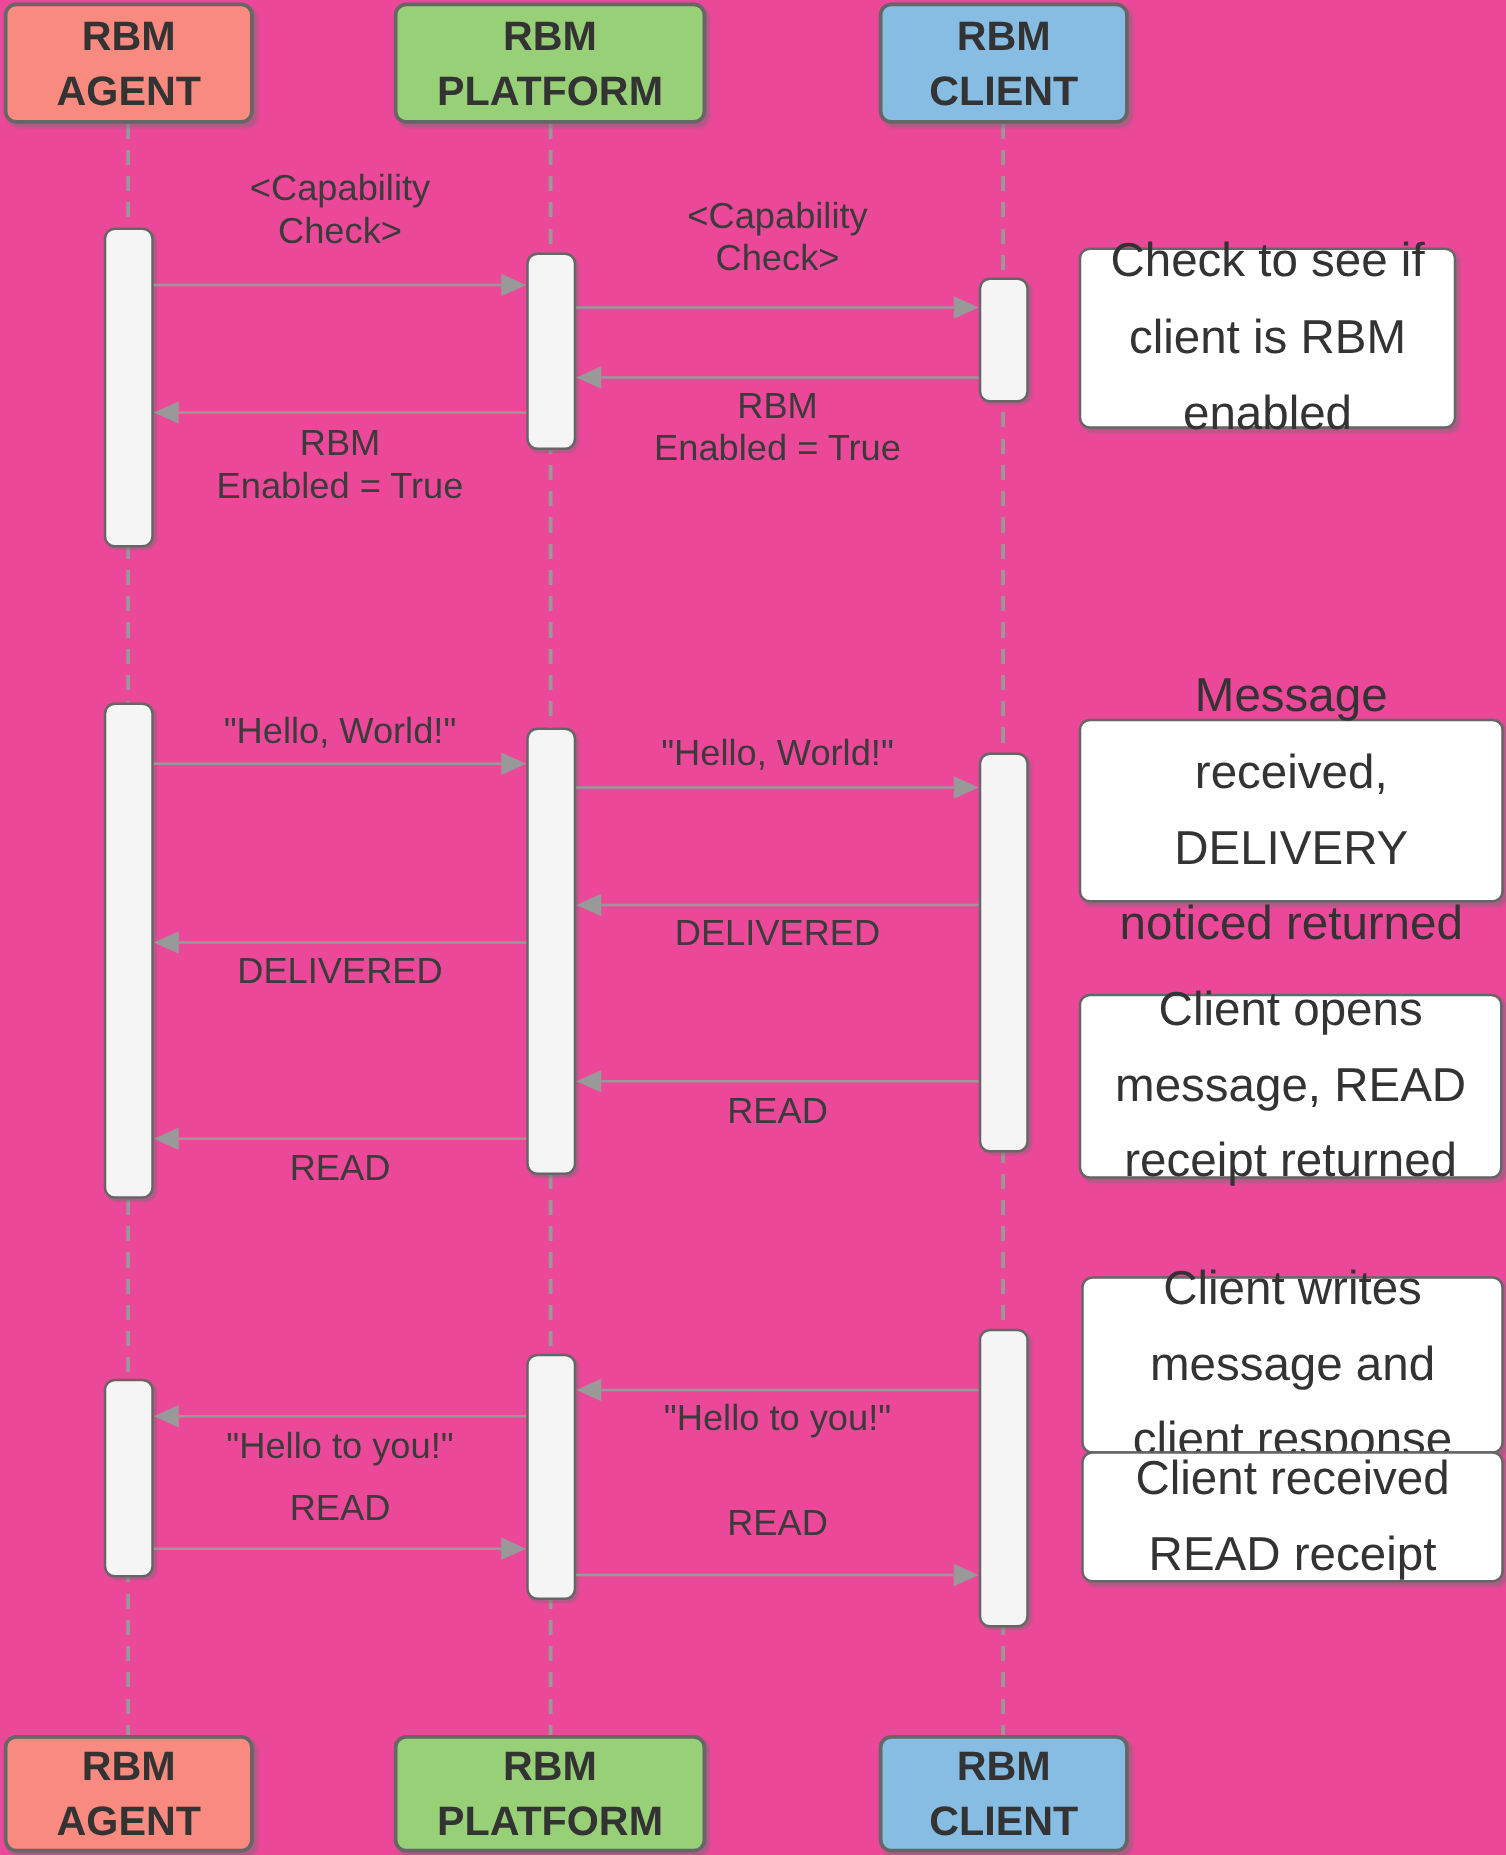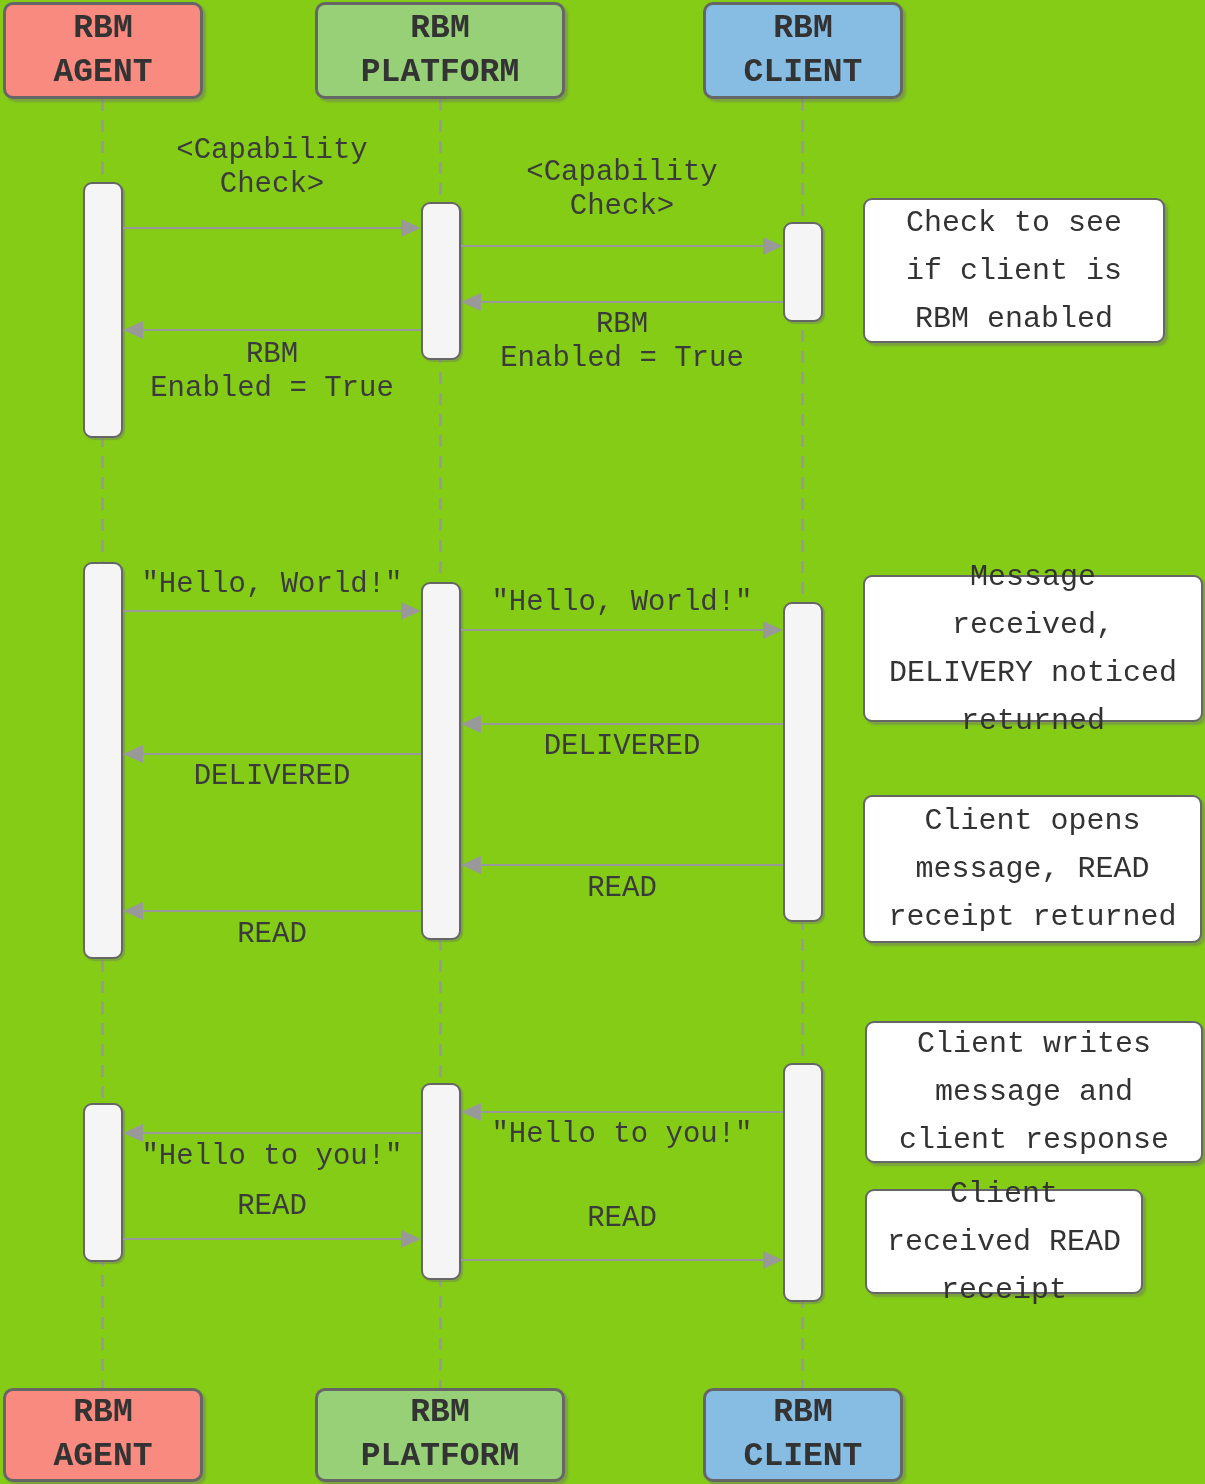--- a/index.html
+++ b/index.html
@@ -1,18 +1,18 @@
 <!DOCTYPE html>
 <html><head>
 <meta charset="utf-8">
 <style>
   html,body{margin:0;padding:0;background:#000;}
   #canvas{
-    position:relative;width:1205px;height:1484px;background:#84cc16;overflow:hidden;
-    font-family:Liberation Mono, monospace;
+    position:relative;width:1205px;height:1484px;background:#ec4899;overflow:hidden;
+    font-family:Liberation Sans, sans-serif;
   }
   .actor{
     position:absolute;box-sizing:border-box;
     border:3px solid #666;border-radius:10px;
     display:flex;align-items:center;justify-content:center;
     font-weight:bold;font-size:33px;line-height:1.32;color:#333;
     text-align:center;white-space:pre-line;
     box-shadow:3px 3px 2px rgba(110,110,110,.45);
   }
   .lifeline{
@@ -32,21 +32,21 @@
     border-top:9px solid transparent;border-bottom:9px solid transparent;
     border-right:20px solid #999;}
   .mlabel{
     position:absolute;width:320px;text-align:center;
     font-size:29px;line-height:1.18;color:#3B3B3B;white-space:pre-line;
   }
   .note{
     position:absolute;box-sizing:border-box;
     background:#FFFFFF;border:2px solid #666;border-radius:9px;
     display:flex;align-items:center;justify-content:center;
-    text-align:center;font-size:30px;line-height:1.6;color:#333;
+    text-align:center;font-size:38px;line-height:1.6;color:#333;
     padding:4px 16px;
     box-shadow:3px 3px 2px rgba(110,110,110,.45);
   }
 </style>
 </head>
 <body>
 
 <div id="canvas">
 
   <div class="lifeline" style="left:101px;top:99px;height:1290px;"></div>
@@ -162,15 +162,15 @@
   <div>
     <div class="mlabel" style="left:462px;top:1202px;">READ</div>
     <div class="mline" style="left:461px;top:1259px;width:302px;"></div>
     <div class="mhead-r" style="left:763px;top:1251px;"></div>
   </div>
 
   <div class="note" style="left:863px;top:198px;width:302px;height:145px;">Check to see if client is RBM enabled</div>
   <div class="note" style="left:863px;top:795px;width:339px;height:148px;">Client opens message, READ receipt returned</div>
   <div class="note" style="left:863px;top:575px;width:340px;height:147px;">Message received, DELIVERY noticed returned</div>
   <div class="note" style="left:865px;top:1021px;width:338px;height:142px;">Client writes message and client response</div>
-  <div class="note" style="left:865px;top:1189px;width:278px;height:105px;">Client received READ receipt</div>
+  <div class="note" style="left:865px;top:1161px;width:338px;height:105px;">Client received READ receipt</div>
 
 </div>
 
 </body></html>

